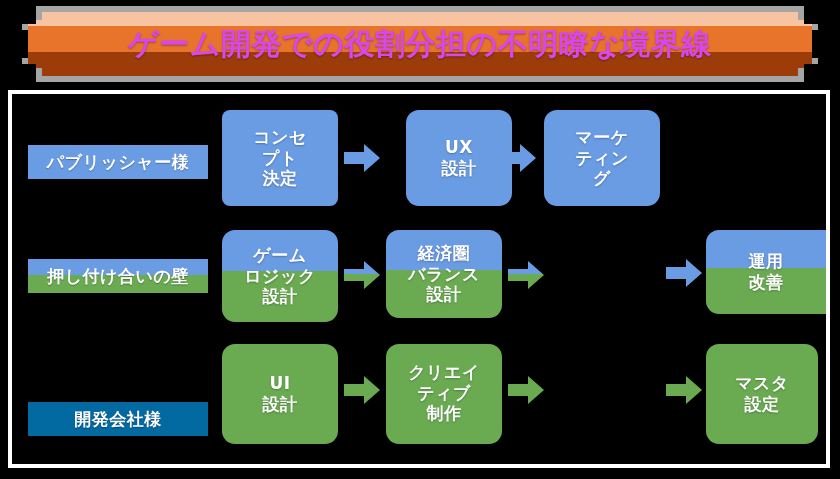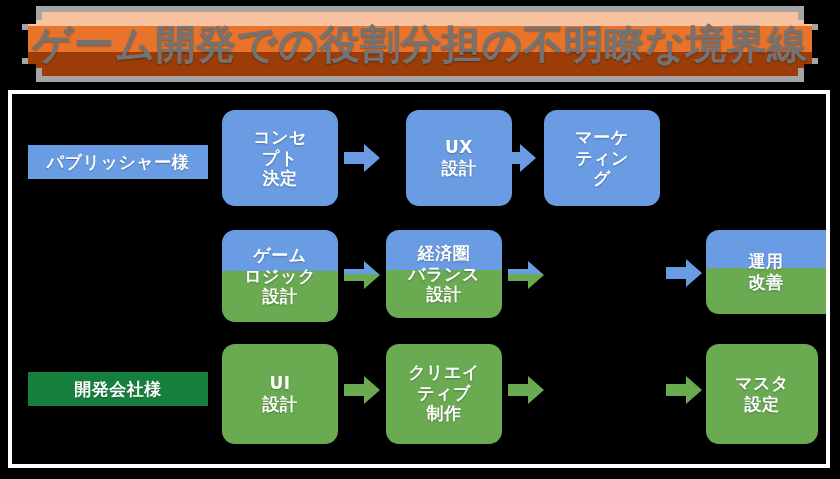--- a/index.html
+++ b/index.html
@@ -114,22 +114,22 @@
   }
   .banner-title {
     position: absolute;
     left: 0;
     top: 0;
     width: 840px;
     height: 88px;
     display: flex;
     align-items: center;
     justify-content: center;
-    color: #737373;
-    font-size: 40px;
+    color: #d946ef;
+    font-size: 30px;
     font-weight: bold;
     letter-spacing: 0.5px;
     text-shadow: 0 1px 2px rgba(0,0,0,0.35);
     white-space: nowrap;
   }
 
   
   .panel-frame {
     position: absolute;
     left: 8px;
@@ -151,21 +151,21 @@
     font-size: 17px;
     font-weight: bold;
     white-space: nowrap;
     letter-spacing: 0.5px;
     text-shadow: 0 1px 1px rgba(0,0,0,0.3);
     left: 28px;
     width: 180px;
     height: 34px;
   }
   .lbl-blue  { background: #6a9ce4; }
-  .lbl-green { background: #15803d; }
+  .lbl-green { background: #0369a1; margin-top: 30px; }
   .lbl-split {
     background: linear-gradient(to bottom, #6a9ce4 0%, #6a9ce4 47%, #6aab52 47%, #6aab52 100%);
   }
 
   
   .node {
     position: absolute;
     border-radius: 13px;
     display: flex;
     align-items: center;
@@ -233,21 +233,21 @@
     <div class="notch" style="left:818px; top:14px; width:22px; height:10px;"></div>
     <div class="notch" style="left:818px; top:64px; width:22px; height:10px;"></div>
 
     <div class="banner-title">ゲーム開発での役割分担の不明瞭な境界線</div>
   </div>
 
   <div class="panel-frame"></div>
 
   <div class="row-label lbl-blue" style="top:145px;">パブリッシャー様</div>
 
-  <div class="node n-blue" style="left:222px; top:110px; width:116px; height:96px;">
+  <div class="node n-blue" style="left:222px; top:110px; width:116px; height:96px;border-radius:8px;">
     <span>コンセ<br>プト<br>決定</span>
   </div>
 
   <div class="arrow" style="left:344px; top:143px;">
     <svg viewBox="0 0 36 30" xmlns="http://www.w3.org/2000/svg">
       <polygon points="0,9 20,9 20,1 36,15 20,29 20,21 0,21" fill="#6a9ce4"></polygon>
     </svg>
   </div>
 
   <div class="node n-blue" style="left:386px; top:110px; width:106px; height:96px;margin-left:20px;">
@@ -257,20 +257,21 @@
   <div class="arrow" style="left:500px; top:143px;">
     <svg viewBox="0 0 36 30" xmlns="http://www.w3.org/2000/svg">
       <polygon points="0,9 20,9 20,1 36,15 20,29 20,21 0,21" fill="#6a9ce4"></polygon>
     </svg>
   </div>
 
   <div class="node n-blue" style="left:544px; top:110px; width:116px; height:96px;">
     <span>マーケ<br>ティン<br>グ</span>
   </div>
 
+  <div class="row-label lbl-split" style="top:259px;">押し付け合いの壁</div>
 
   <div class="node n-split" style="left:222px; top:230px; width:116px; height:92px;justify-content:center;">
     <span>ゲーム<br>ロジック<br>設計</span>
   </div>
 
   <div class="arrow" style="left:344px; top:260px;">
     <svg viewBox="0 0 36 30" xmlns="http://www.w3.org/2000/svg">
       <defs>
         <linearGradient id="gradSplitA" x1="0" y1="0" x2="0" y2="1">
           <stop offset="0%" stop-color="#6a9ce4"></stop>

